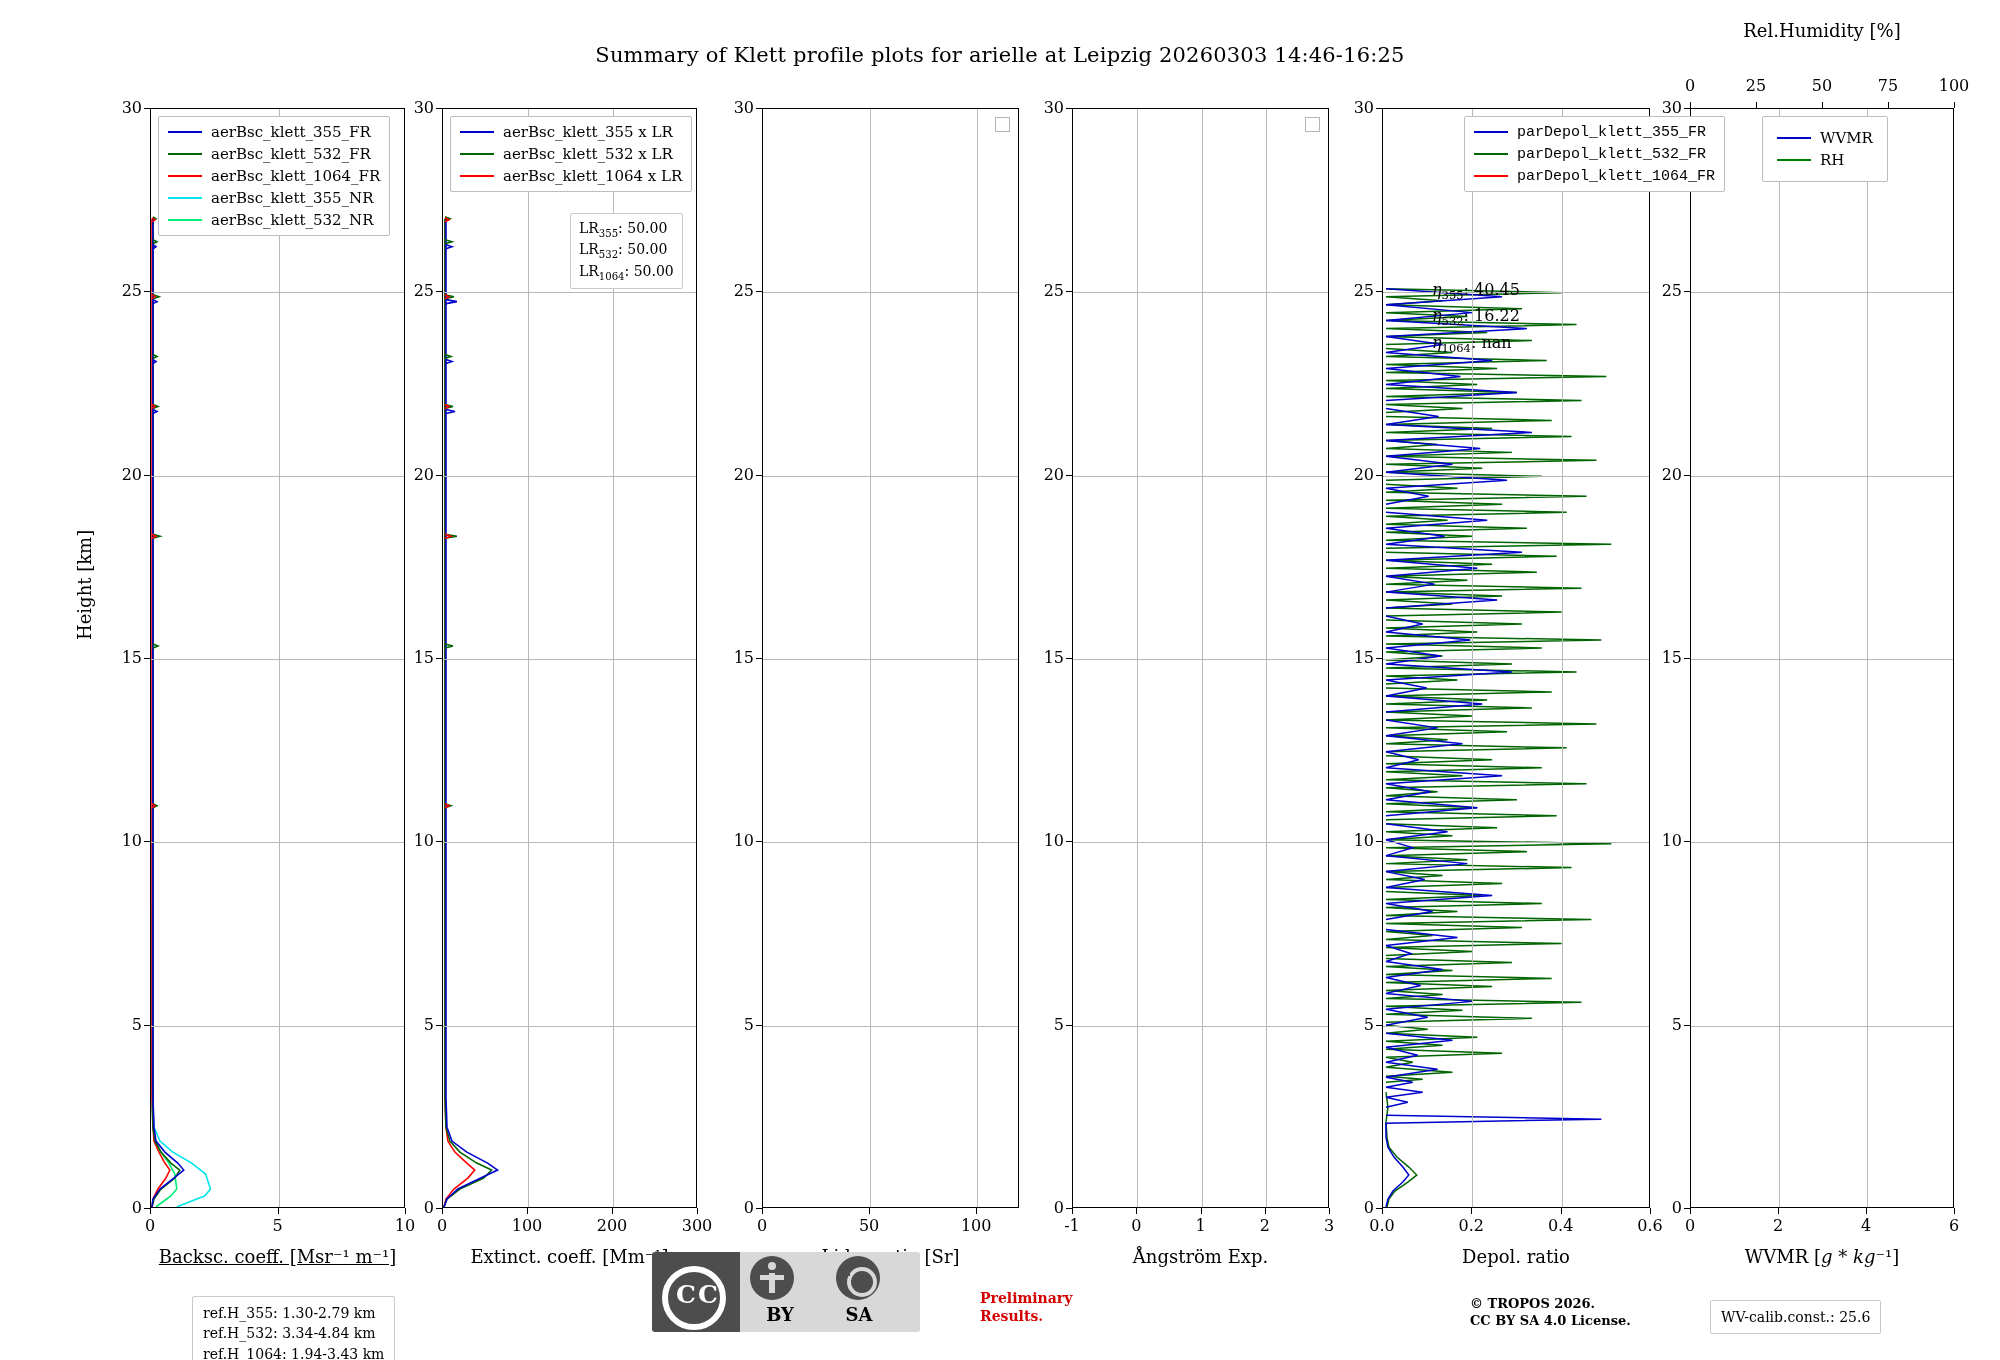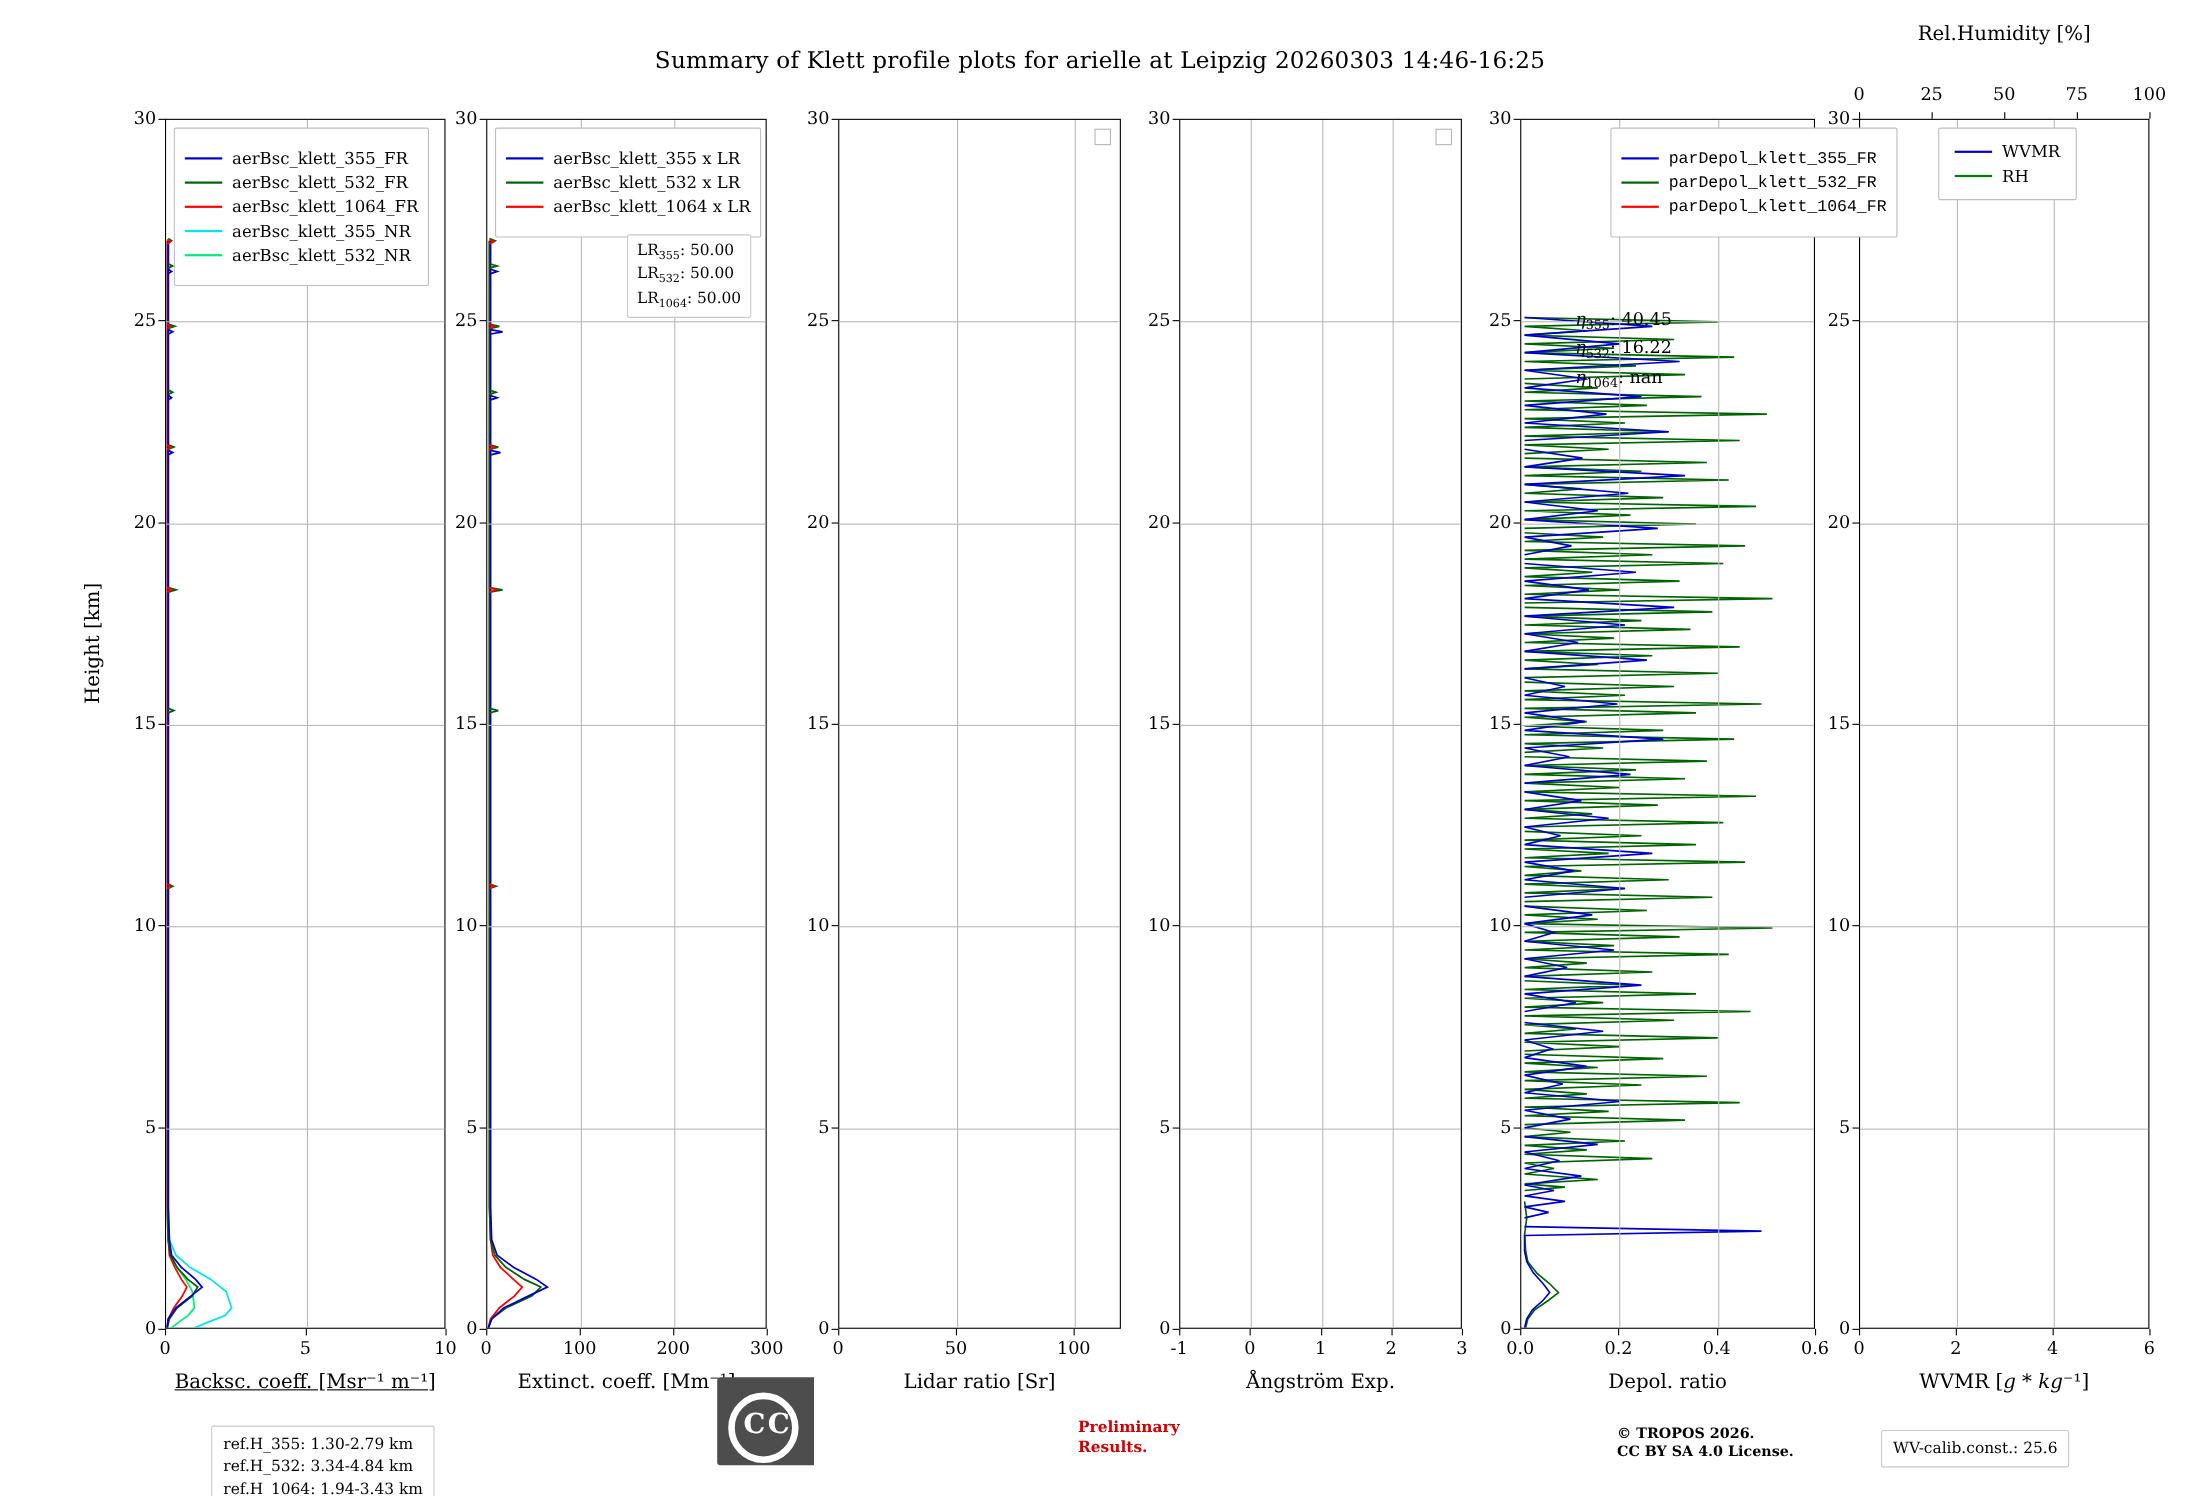--- a/index.html
+++ b/index.html
@@ -6,21 +6,21 @@
   body{width:2000px;height:1360px;position:relative;font-family:"DejaVu Serif",serif;color:#000;}
   .title{position:absolute;left:0;top:18px;width:2000px;text-align:center;font-size:21px;letter-spacing:.2px;margin-top:25px;}
   .panel{position:absolute;top:108px;height:1100px;box-sizing:border-box;border:1px solid #000;background:#fff;}
   .axis-label{position:absolute;font-size:18px;text-align:center;}
   .ylabel{position:absolute;left:74px;top:640px;transform:rotate(-90deg);transform-origin:0 0;font-size:18px;white-space:nowrap;}
   .tick-lbl{position:absolute;font-size:16px;}
   .ytick-lbl{position:absolute;font-size:16px;text-align:right;width:34px;}
   .tickmark{position:absolute;background:#000;}
   .grid-v{position:absolute;top:0;bottom:0;width:1px;background:#b8b8b8;}
   .grid-h{position:absolute;left:0;right:0;height:1px;background:#b8b8b8;}
-  .legend{position:absolute;background:#fff;border:1px solid #bdbdbd;border-radius:2px;padding:16px 9px;font-size:15px;z-index:6;}
+  .legend{position:absolute;background:#fff;border:1px solid #bdbdbd;border-radius:2px;padding:4px 9px;font-size:15px;z-index:6;}
   .legend .row{display:flex;align-items:center;height:22px;white-space:nowrap;}
   .legend .ln{display:inline-block;width:34px;height:0;border-top:2px solid #000;margin-right:9px;}
   .infobox{position:absolute;background:#fff;border:1px solid #c9c9c9;border-radius:2px;padding:5px 8px;font-size:14px;line-height:1.35;z-index:6;}
   .plain-box{position:absolute;background:#fff;border:1px solid #c9c9c9;border-radius:2px;padding:6px 10px;font-size:14px;line-height:1.45;}
   .etabox{position:absolute;font-size:16px;line-height:1.5;z-index:6;}
   sub{font-size:72%;}
   .cc{position:absolute;left:652px;top:1252px;width:268px;height:80px;}
   .cc .left{position:absolute;left:0;top:0;width:88px;height:80px;background:#4d4d4d;border-radius:3px 0 0 3px;}
   .cc .right{position:absolute;left:88px;top:0;width:180px;height:80px;background:#d8d8d8;border-radius:0 3px 3px 0;}
   .cc .circ{position:absolute;border-radius:50%;}
@@ -417,16 +417,27 @@
 <div class="plain-box" style="left:1710px;top:1300px;">
   <div>WV-calib.const.: 25.6</div>
 </div>
 
 <div class="cc">
   <div class="left">
     <div class="circ" style="left:10px;top:14px;width:52px;height:52px;border:6px solid #fff;"></div>
     <div style="position:absolute;left:24px;top:28px;color:#fff;font-size:25px;font-weight:bold;font-family:'DejaVu Serif',serif;">C</div>
     <div style="position:absolute;left:46px;top:28px;color:#fff;font-size:25px;font-weight:bold;font-family:'DejaVu Serif',serif;">C</div>
   </div>
+  <div class="right">
+    <div class="circ" style="left:10px;top:4px;width:44px;height:44px;background:#4d4d4d;"></div>
+    <div style="position:absolute;left:28px;top:10px;width:8px;height:8px;border-radius:50%;background:#d8d8d8;"></div>
+    <div style="position:absolute;left:29px;top:21px;width:6px;height:20px;background:#d8d8d8;"></div>
+    <div style="position:absolute;left:20px;top:23px;width:24px;height:5px;background:#d8d8d8;"></div>
+    <div class="circ" style="left:96px;top:4px;width:44px;height:44px;background:#4d4d4d;"></div>
+    <div class="circ" style="left:107px;top:15px;width:22px;height:22px;border:4px solid #d8d8d8;"></div>
+    <div style="position:absolute;left:100px;top:14px;width:10px;height:10px;background:#4d4d4d;"></div>
+    <div style="position:absolute;left:19px;top:52px;width:42px;text-align:center;font-weight:bold;font-size:18px;">BY</div>
+    <div style="position:absolute;left:96px;top:52px;width:46px;text-align:center;font-weight:bold;font-size:18px;">SA</div>
+  </div>
 </div>
 
 <div class="prelim">Preliminary<br>Results.</div>
 <div class="tropos">© TROPOS 2026.<br>CC BY SA 4.0 License.</div>
 
 </body></html>

